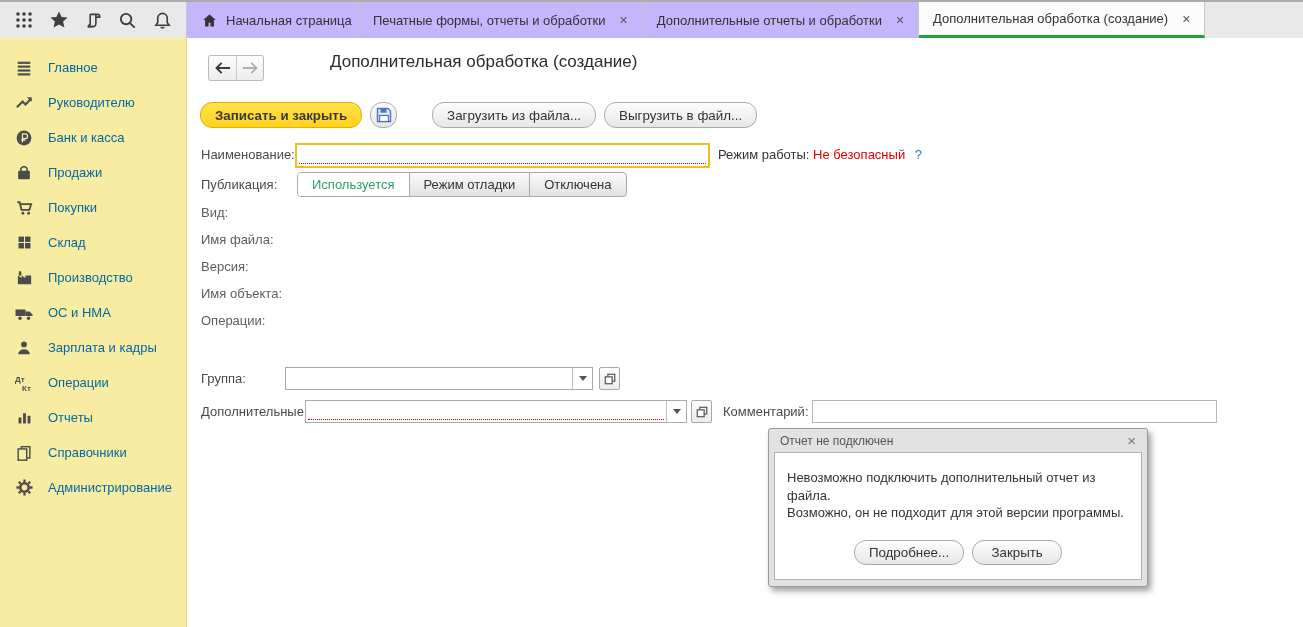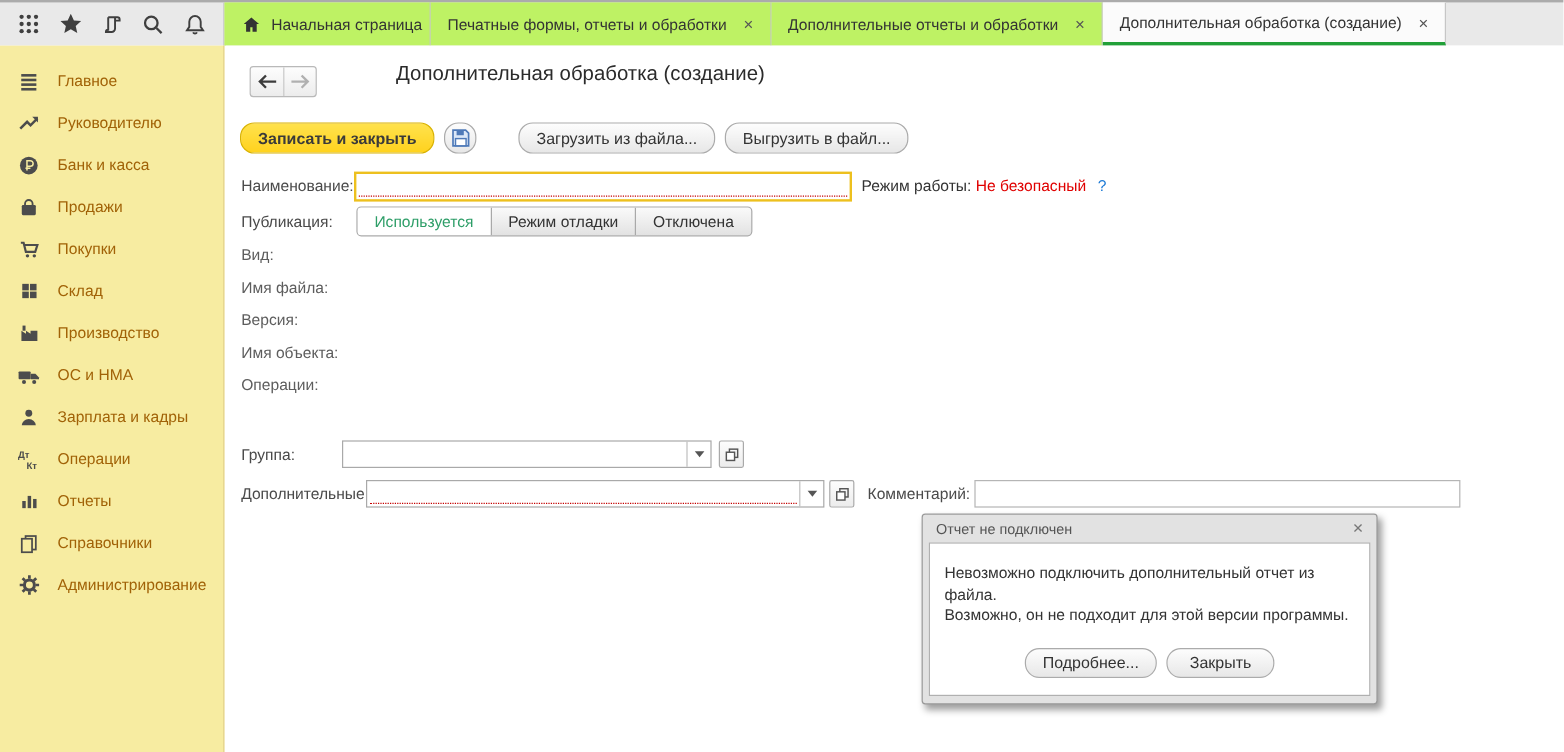--- a/index.html
+++ b/index.html
@@ -10,29 +10,29 @@
   }
   
   .topbar { position:absolute; left:0; top:0; width:1303px; height:38px;
     background:#e9e9e9; border-top:2px solid #ababab; display:flex; }
   .tool-strip { width:187px; height:100%; display:flex; align-items:center;
     justify-content:space-between; padding:0 12px; border-right:1px solid #c9c9c9; }
   .tool-strip .tbtn { width:24px; height:24px; display:flex; align-items:center;
     justify-content:center; cursor:pointer; }
   .tabs { display:flex; height:100%; flex:1; }
   .tab { display:flex; align-items:center; gap:8px; padding:0 14px; height:100%;
-    border-right:1px solid #c6c6c6; background:#bef264; color:#333; white-space:nowrap;
+    border-right:1px solid #c6c6c6; background:#c4b5fd; color:#333; white-space:nowrap;
     position:relative; cursor:pointer; }
   .tab.active { background:#fbfbfb; border-bottom:3px solid #21a038; }
   .tab .close-x { color:#555; font-size:14px; margin-left:6px; line-height:1; }
   
   .sidebar { position:absolute; left:0; top:38px; width:187px; height:589px;
     background:#f7eca1; border-right:1px solid #e3d28c; padding-top:12px; }
   .side-item { display:flex; align-items:center; gap:14px; height:35px;
-    padding:0 0 0 14px; cursor:pointer; color:#a16207; }
+    padding:0 0 0 14px; cursor:pointer; color:#0369a1; }
   .side-item .sicon { width:20px; height:20px; flex:0 0 20px; display:flex;
     align-items:center; justify-content:center; }
   
   .content { position:absolute; left:188px; top:38px; width:1115px; height:589px;
     background:#fff; }
   .navgroup { position:absolute; left:20px; top:17px; display:flex;
     border:1px solid #b9b9b9; border-radius:3px; overflow:hidden;
     background:linear-gradient(#fdfdfd,#ececec); }
   .navbtn { width:27px; height:24px; display:flex; align-items:center;
     justify-content:center; cursor:pointer; }

